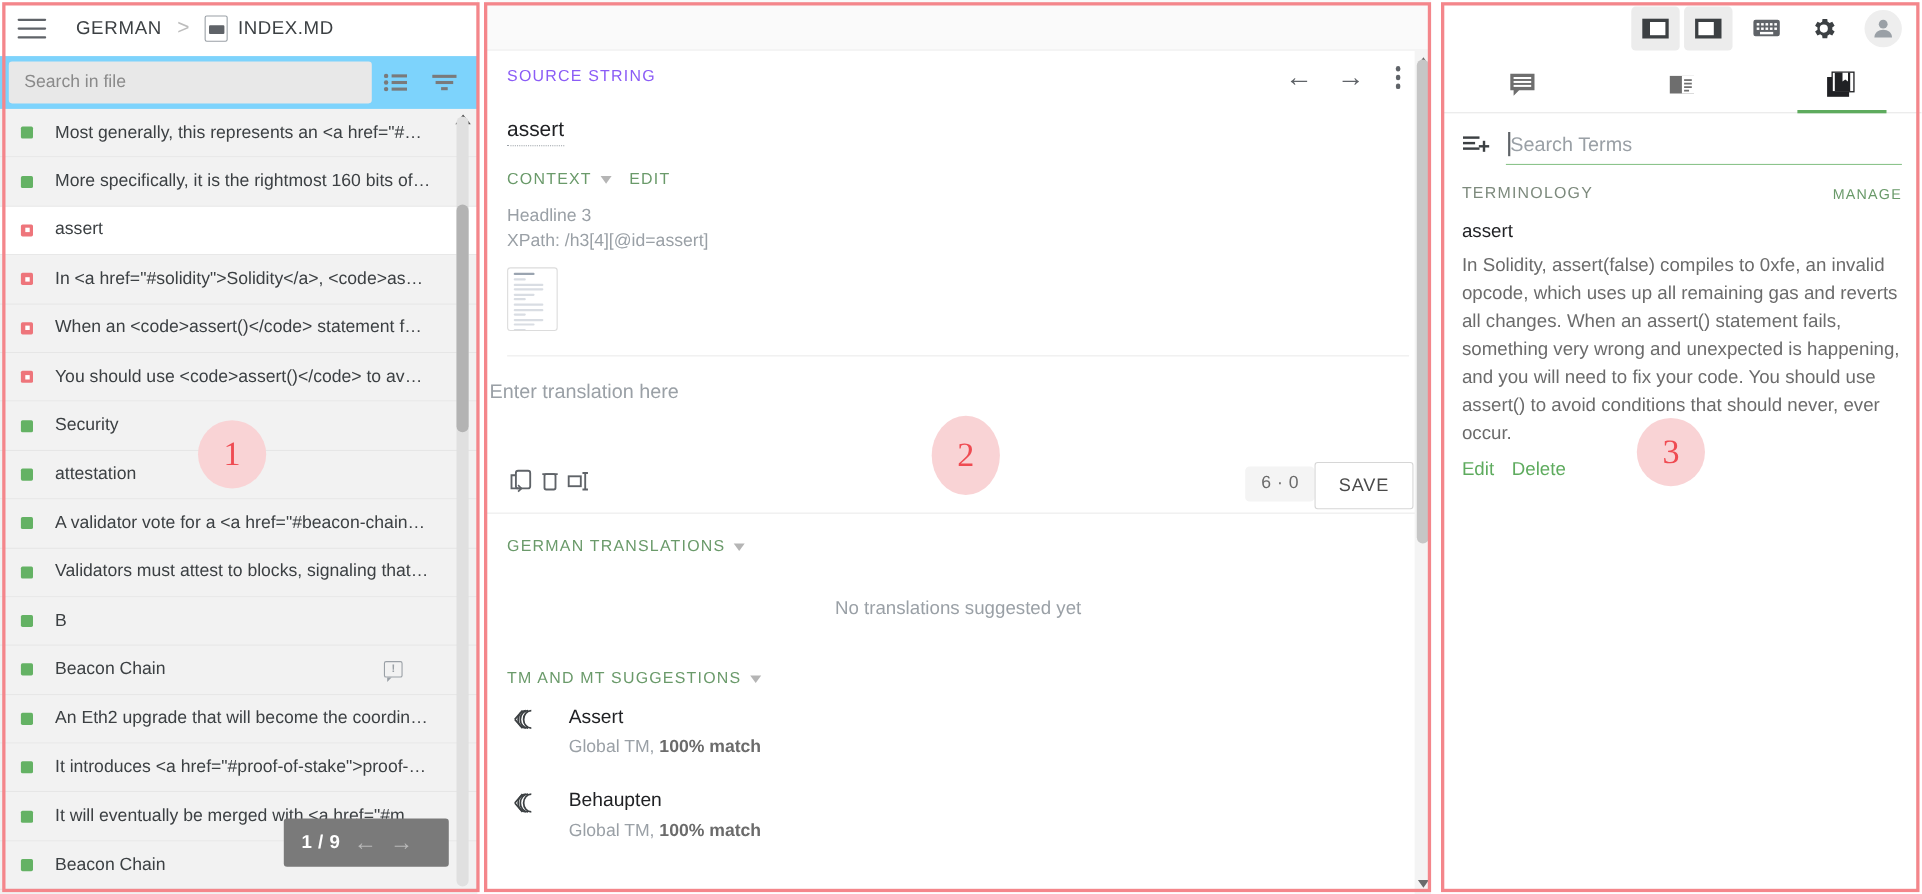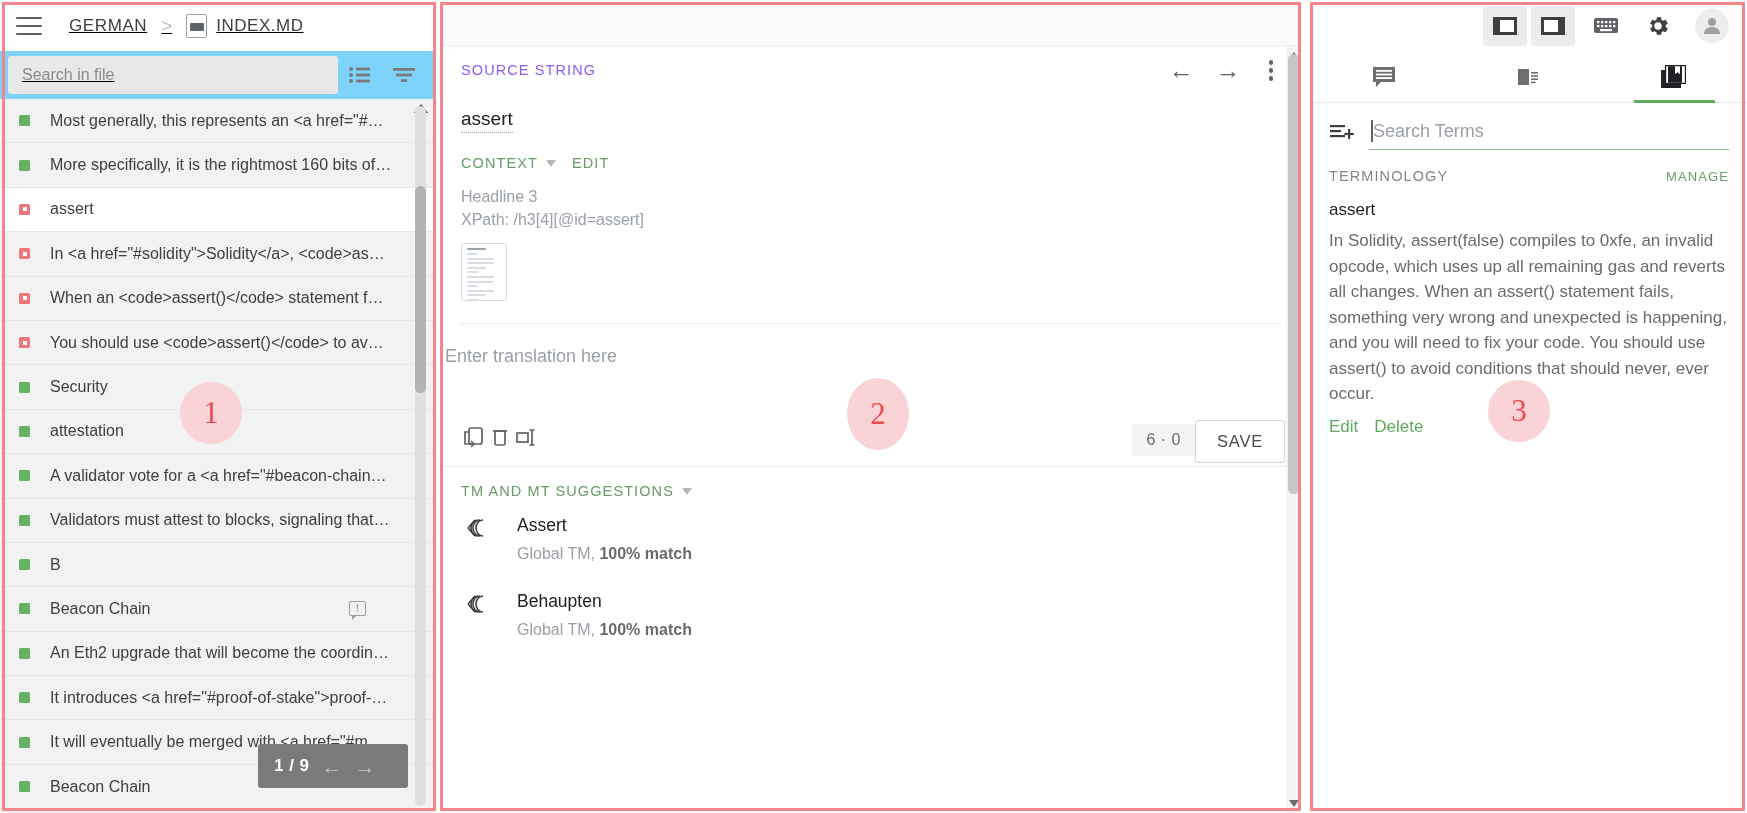--- a/index.html
+++ b/index.html
@@ -17,21 +17,21 @@
     position: absolute; z-index: 41; pointer-events: none;
     background: #f9d3d5; color: #ef4b52;
     border-radius: 50%;
     display: flex; align-items: center; justify-content: center;
     font-size: 31px; font-family: "Liberation Serif", serif;
   }
 
   
   .left-panel {
     position: absolute; left: 0; top: 0; width: 434px; height: 813px;
-    background: #f2f2f2; overflow: hidden; text-decoration: underline;
+    background: #f2f2f2; overflow: hidden;
   }
   .left-header {
     height: 51px; background: #fff; display: flex; align-items: center;
     padding-left: 16px; gap: 0px;
   }
   .hamburger { width: 26px; height: 18px; display:flex; flex-direction:column; justify-content:space-between; cursor:pointer; }
   .hamburger span { display:block; height:2px; background:#5f6368; border-radius:1px; }
   .crumb-lang {
     margin-left: 27px; font-size: 17px; letter-spacing: .6px;
     color: #3c4043; font-weight: 500;
@@ -384,20 +384,27 @@
           <rect x="4" y="9" width="11" height="9"></rect>
           <path d="M19 6 v15 M16.5 6 h5 M16.5 21 h5"></path>
         </svg>
       </span>
       <span class="counter">6 · 0</span>
       <span class="save-btn">SAVE</span>
     </div>
 
     <div class="sep-line"></div>
 
+    <div class="sugg-section">
+      <div class="ctx-row" style="margin-top:0">
+        <span class="sec-label green">GERMAN TRANSLATIONS</span>
+        <span class="caret-dn"></span>
+      </div>
+      <div class="empty-msg">No translations suggested yet</div>
+    </div>
 
     <div class="sugg-section" style="padding-top:4px">
       <div class="ctx-row" style="margin-top:12px">
         <span class="sec-label green">TM AND MT SUGGESTIONS</span>
         <span class="caret-dn"></span>
       </div>
     </div>
 
     <div class="tm-item">
       <span class="tm-icon">

